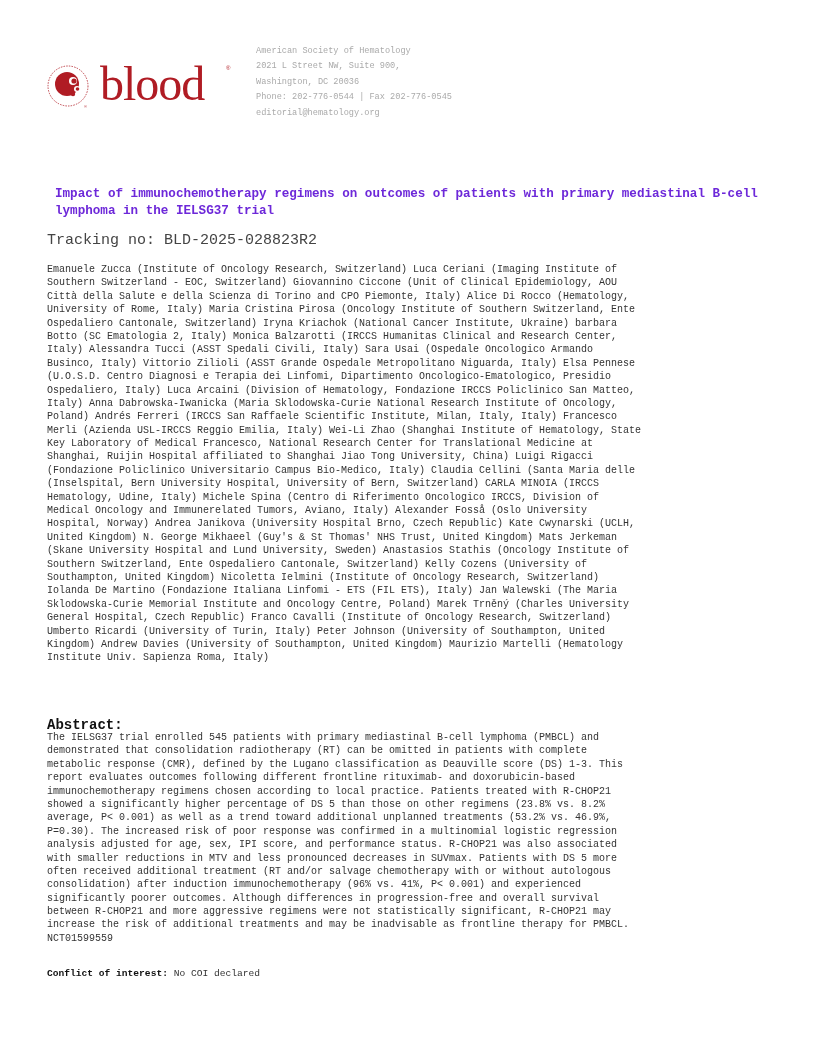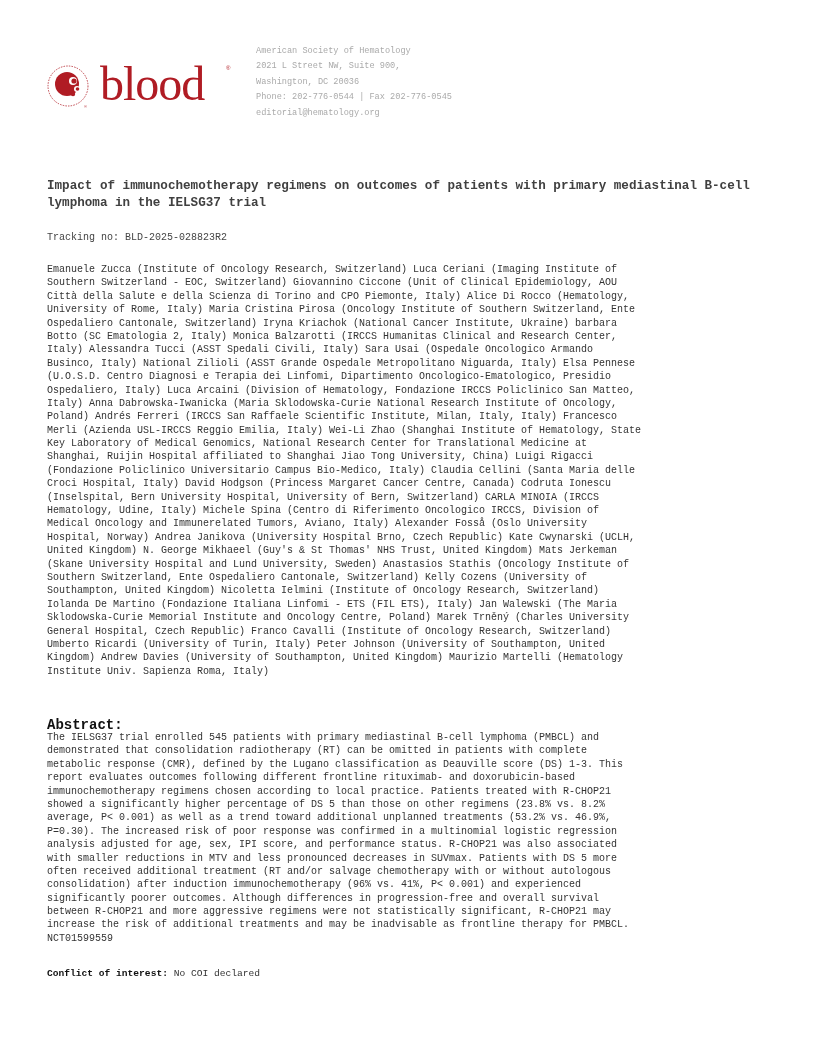--- a/index.html
+++ b/index.html
@@ -1,22 +1,22 @@
 <!DOCTYPE html>
 <html><head>
 <meta charset="utf-8">
 <style>
   html, body { margin: 0; padding: 0; background: #ffffff; }
   body { width: 816px; height: 1056px; position: relative; overflow: hidden; }
   .page { position: absolute; left: 0; top: 0; width: 816px; height: 1056px; }
   .header { position: absolute; left: 40px; top: 44px; width: 460px; height: 80px; }
   .logo { position: absolute; left: 0; top: 12px; width: 200px; height: 60px; }
   .address { position: absolute; left: 216px; top: 0; font-family: "Liberation Mono", monospace; font-size: 8.6px; line-height: 15.4px; color: #aaaaaa; white-space: pre; }
-  .title { position: absolute; left: 47px; top: 178px; width: 720px; font-family: "Liberation Mono", monospace; font-weight: bold; font-size: 12.6px; line-height: 16.5px; color: #404040; margin: 0; }
-  .tracking { position: absolute; left: 47px; top: 232px; font-family: "Liberation Mono", monospace; font-size: 10px; color: #444444; white-space: pre; }
+  .title { position: absolute; left: 47px; top: 178px; width: 720px; font-family: "Liberation Mono", monospace; font-weight: bold; font-size: 12.6px; line-height: 16.5px; color: #6d28d9; margin: 8px; }
+  .tracking { position: absolute; left: 47px; top: 232px; font-family: "Liberation Mono", monospace; font-size: 15px; color: #444444; white-space: pre; }
   .mono { font-family: "Liberation Mono", monospace; font-size: 10px; line-height: 13.4px; color: #333333; }
   .authors { position: absolute; left: 47px; top: 263px; width: 740px; }
   .line { display: block; white-space: pre; height: 13.4px; }
   .abstract-label { position: absolute; left: 47px; top: 717px; font-family: "Liberation Mono", monospace; font-weight: bold; font-size: 14px; color: #111111; white-space: pre; }
   .abstract { position: absolute; left: 47px; top: 731px; width: 740px; }
   .coi { position: absolute; left: 47px; top: 968px; font-family: "Liberation Mono", monospace; font-size: 9.6px; color: #333333; white-space: pre; }
   .coi-label { font-weight: bold; color: #111111; }
 </style>
 </head>
 <body>
@@ -46,30 +46,29 @@
   <div class="tracking">Tracking no: BLD-2025-028823R2</div>
 
   <div class="authors mono" id="authors">
       <span class="line">Emanuele Zucca (Institute of Oncology Research, Switzerland) Luca Ceriani (Imaging Institute of</span>
       <span class="line">Southern Switzerland - EOC, Switzerland) Giovannino Ciccone (Unit of Clinical Epidemiology, AOU</span>
       <span class="line">Città della Salute e della Scienza di Torino and CPO Piemonte, Italy) Alice Di Rocco (Hematology,</span>
       <span class="line">University of Rome, Italy) Maria Cristina Pirosa (Oncology Institute of Southern Switzerland, Ente</span>
       <span class="line">Ospedaliero Cantonale, Switzerland) Iryna Kriachok (National Cancer Institute, Ukraine) barbara</span>
       <span class="line">Botto (SC Ematologia 2, Italy) Monica Balzarotti (IRCCS Humanitas Clinical and Research Center,</span>
       <span class="line">Italy) Alessandra Tucci (ASST Spedali Civili, Italy) Sara Usai (Ospedale Oncologico Armando</span>
-      <span class="line">Businco, Italy) National Zilioli (ASST Grande Ospedale Metropolitano Niguarda, Italy) Elsa Pennese</span>
+      <span class="line">Businco, Italy) Vittorio Zilioli (ASST Grande Ospedale Metropolitano Niguarda, Italy) Elsa Pennese</span>
       <span class="line">(U.O.S.D. Centro Diagnosi e Terapia dei Linfomi, Dipartimento Oncologico-Ematologico, Presidio</span>
       <span class="line">Ospedaliero, Italy) Luca Arcaini (Division of Hematology, Fondazione IRCCS Policlinico San Matteo,</span>
       <span class="line">Italy) Anna Dabrowska-Iwanicka (Maria Sklodowska-Curie National Research Institute of Oncology,</span>
       <span class="line">Poland) Andrés Ferreri (IRCCS San Raffaele Scientific Institute, Milan, Italy, Italy) Francesco</span>
       <span class="line">Merli (Azienda USL-IRCCS Reggio Emilia, Italy) Wei-Li Zhao (Shanghai Institute of Hematology, State</span>
-      <span class="line">Key Laboratory of Medical Genomics, National Research Center for Translational Medicine at</span>
+      <span class="line">Key Laboratory of Medical Francesco, National Research Center for Translational Medicine at</span>
       <span class="line">Shanghai, Ruijin Hospital affiliated to Shanghai Jiao Tong University, China) Luigi Rigacci</span>
       <span class="line">(Fondazione Policlinico Universitario Campus Bio-Medico, Italy) Claudia Cellini (Santa Maria delle</span>
-      <span class="line">Croci Hospital, Italy) David Hodgson (Princess Margaret Cancer Centre, Canada) Codruta Ionescu</span>
       <span class="line">(Inselspital, Bern University Hospital, University of Bern, Switzerland) CARLA MINOIA (IRCCS</span>
       <span class="line">Hematology, Udine, Italy) Michele Spina (Centro di Riferimento Oncologico IRCCS, Division of</span>
       <span class="line">Medical Oncology and Immunerelated Tumors, Aviano, Italy) Alexander Fosså (Oslo University</span>
       <span class="line">Hospital, Norway) Andrea Janikova (University Hospital Brno, Czech Republic) Kate Cwynarski (UCLH,</span>
       <span class="line">United Kingdom) N. George Mikhaeel (Guy's &amp; St Thomas' NHS Trust, United Kingdom) Mats Jerkeman</span>
       <span class="line">(Skane University Hospital and Lund University, Sweden) Anastasios Stathis (Oncology Institute of</span>
       <span class="line">Southern Switzerland, Ente Ospedaliero Cantonale, Switzerland) Kelly Cozens (University of</span>
       <span class="line">Southampton, United Kingdom) Nicoletta Ielmini (Institute of Oncology Research, Switzerland)</span>
       <span class="line">Iolanda De Martino (Fondazione Italiana Linfomi - ETS (FIL ETS), Italy) Jan Walewski (The Maria</span>
       <span class="line">Sklodowska-Curie Memorial Institute and Oncology Centre, Poland) Marek Trněný (Charles University</span>

